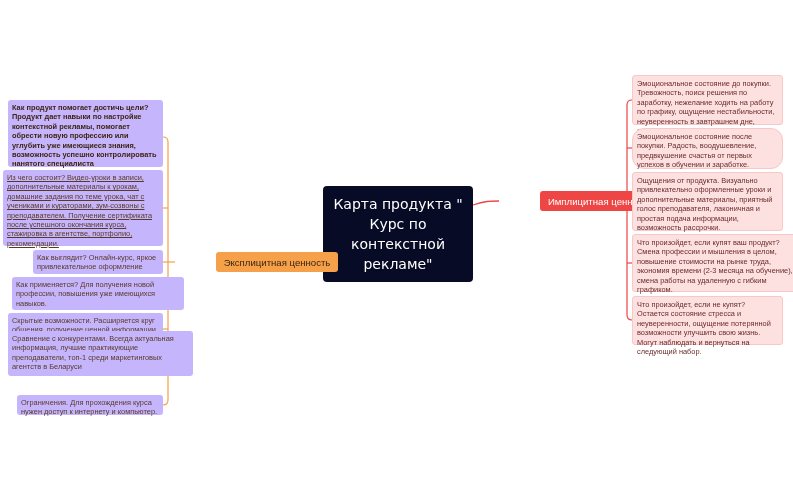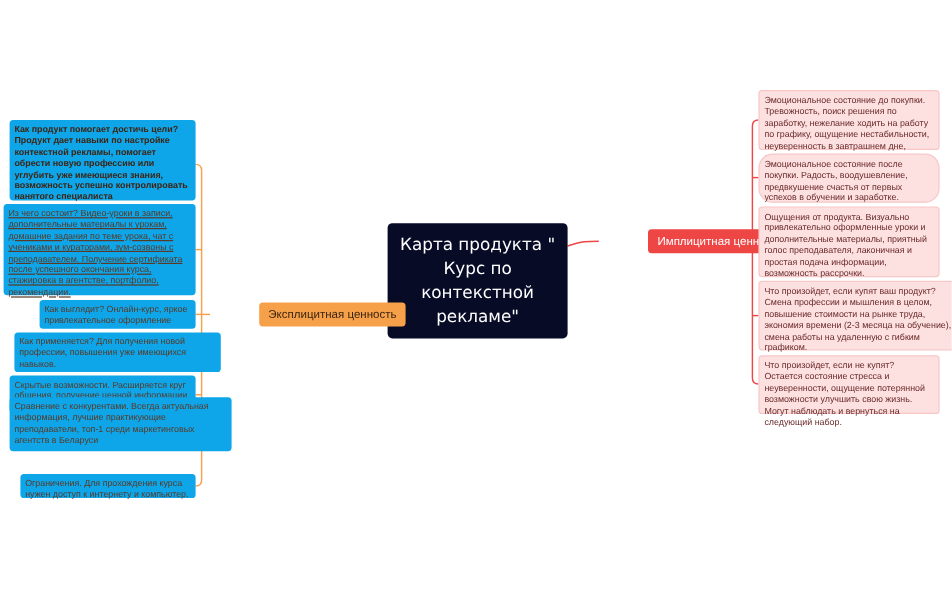--- a/index.html
+++ b/index.html
@@ -5,21 +5,21 @@
   html, body { margin:0; padding:0; }
   body {
     width:793px; height:491px; background:#ffffff; position:relative; overflow:hidden;
     font-family: "Liberation Sans", sans-serif;
   }
   svg.links { position:absolute; left:0; top:0; width:793px; height:491px; pointer-events:none; }
   .leaf {
     position:absolute; box-sizing:border-box; border-radius:3px;
     font-size:7.4px; line-height:9.4px; padding:3px 4px;
   }
-  .leaf.left { background:#0ea5e9; color:#5a3a26; }
+  .leaf.left { background:#c4b5fd; color:#5a3a26; }
   .leaf.left.bold { font-weight:bold; color:#3f2412; }
   .leaf.left.ralign { text-align:left; }
   .leaf.right { background:#fde0e0; color:#6a2a2a; border:1px solid #f8c7c7; }
   .branch {
     position:absolute; box-sizing:border-box; border-radius:3px;
     font-size:9.6px; display:flex; align-items:center; justify-content:center;margin-left:41px;
   }
   .branch.explicit { background:#f6a14a; color:#3b2410; }
   .branch.implicit { background:#ee4545; color:#ffffff; }
   .center {

